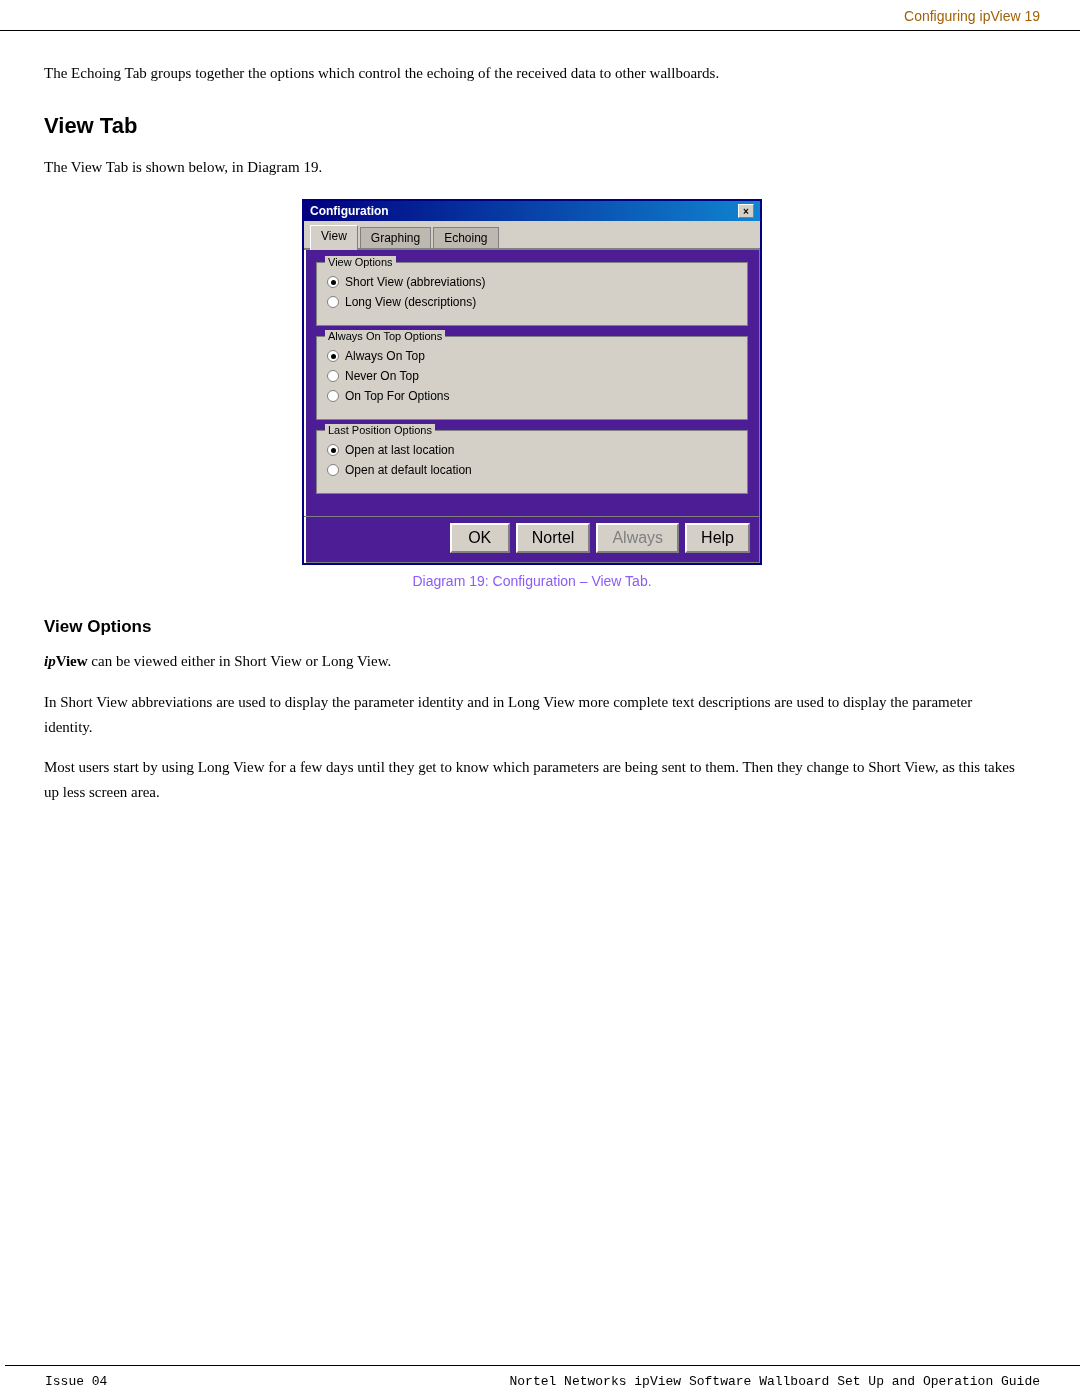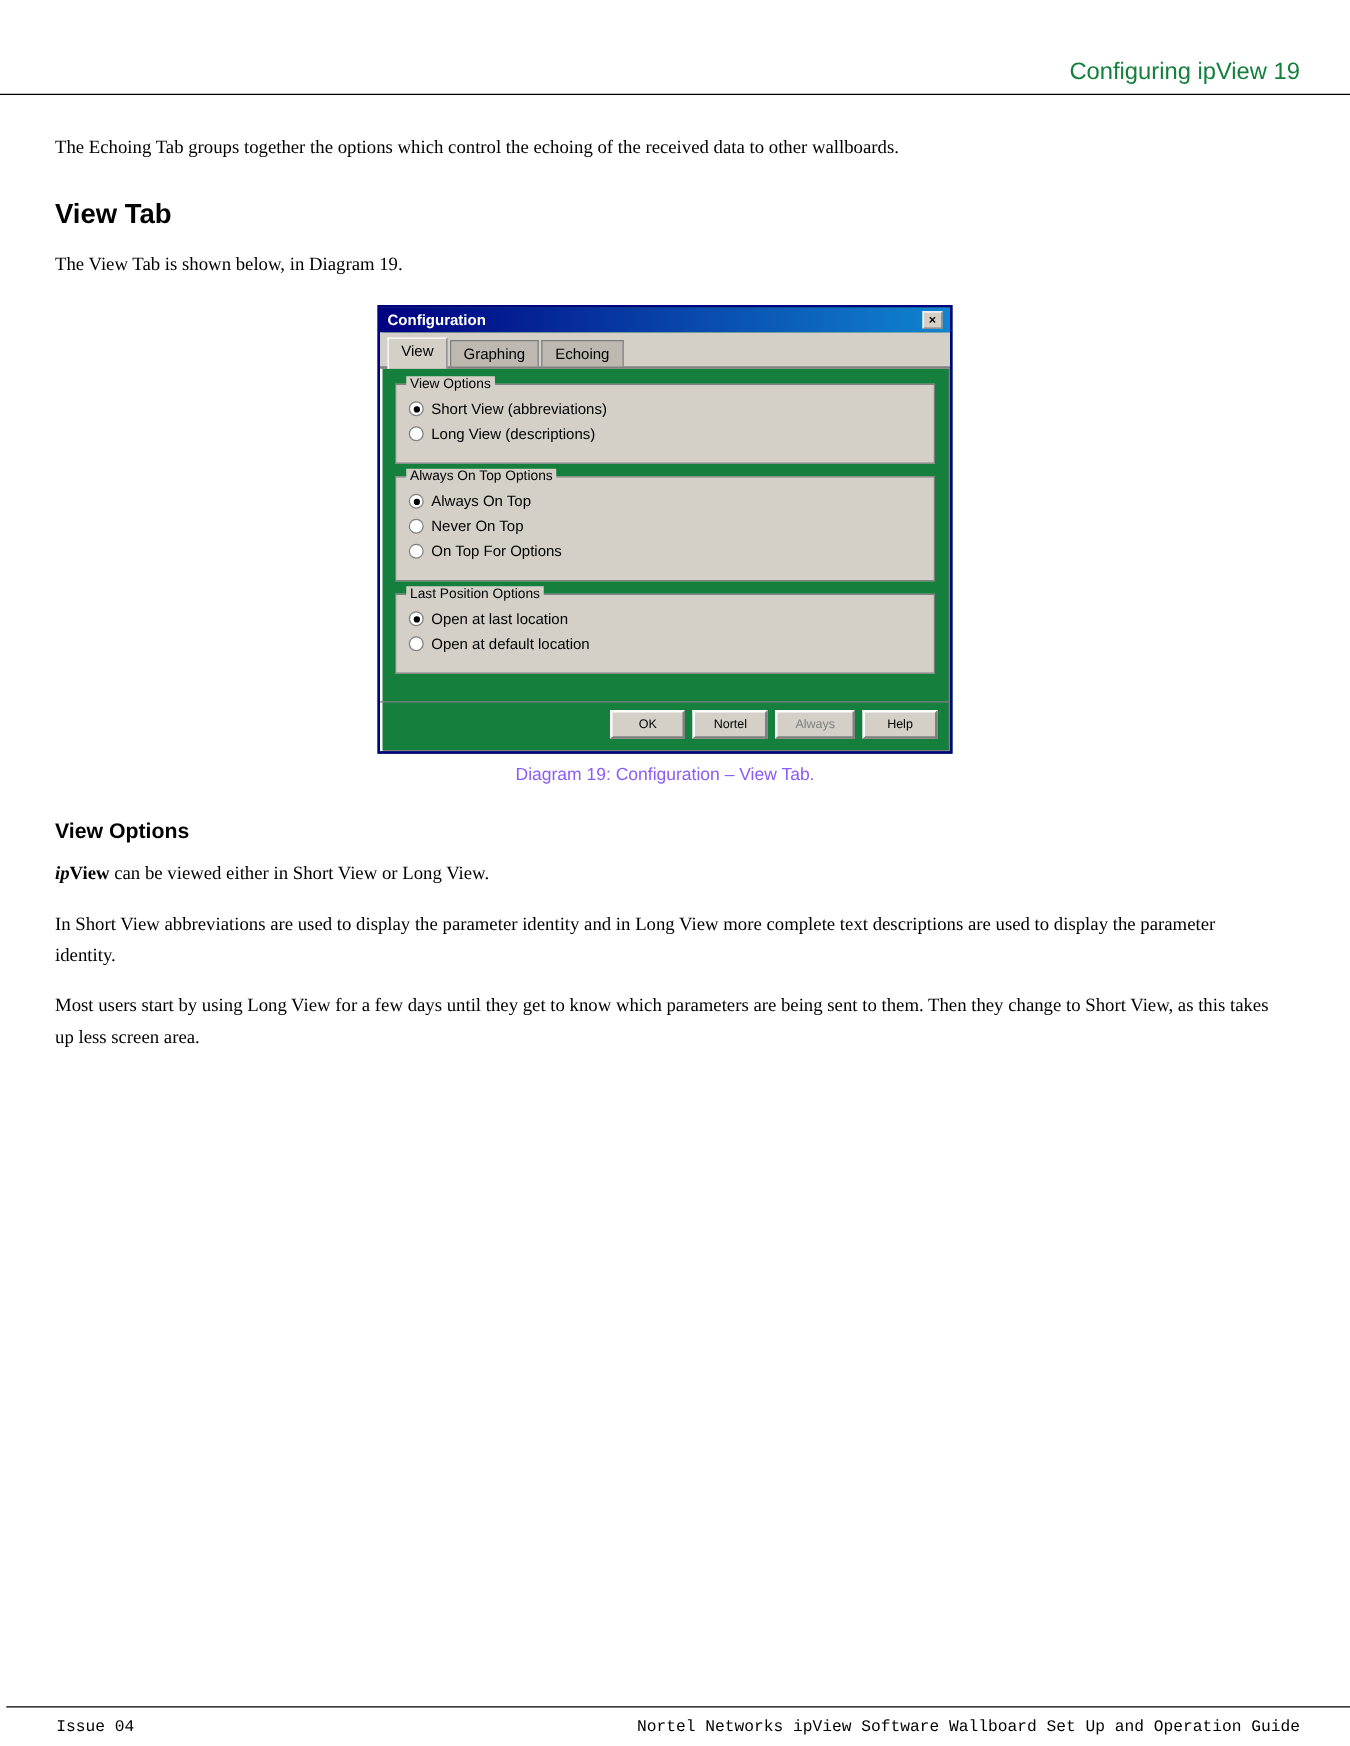--- a/index.html
+++ b/index.html
@@ -24,24 +24,23 @@
     
     .header-bar {
       display: flex;
       justify-content: flex-end;
       padding: 8px 40px 6px 40px;
       border-bottom: 1px solid #000;
       margin-bottom: 0;
     }
 
     .header-text {
-      font-size: 19px;
-      font-family: Arial, sans-serif;
-      color: #15803d;
-      margin-top: 39px;
+      font-size: 14px;
+      font-family: Arial, sans-serif;
+      color: #a16207;
     }
 
     
     .content {
       padding: 30px 60px 30px 44px;
     }
 
     .intro-para {
       font-size: 15px;
       line-height: 1.6;
@@ -67,21 +66,21 @@
       display: flex;
       flex-direction: column;
       align-items: center;
       margin-bottom: 12px;
     }
 
     
     .win-dialog {
       width: 460px;
       border: 2px solid #000080;
-      background: #15803d;
+      background: #4c1d95;
       box-shadow: 2px 2px 0 #ffffff inset, -1px -1px 0 #808080 inset;
       font-family: Arial, sans-serif;
       font-size: 12px;
     }
 
     .win-dialog-titlebar {
       background: linear-gradient(to right, #000080, #1084d0);
       color: white;
       padding: 3px 6px;
       display: flex;
@@ -207,21 +206,21 @@
       padding: 6px 10px 10px 10px;
       gap: 6px;
       border-top: 1px solid #808080;
     }
 
     .win-button {
       padding: 4px 14px;
       background: #d4d0c8;
       border: 2px solid;
       border-color: #ffffff #808080 #808080 #ffffff;
-      font-size: 10px;
+      font-size: 16px;
       font-family: Arial, sans-serif;
       cursor: pointer;
       min-width: 60px;
     }
 
     .win-button.disabled {
       color: #808080;
       cursor: default;
     }
 

